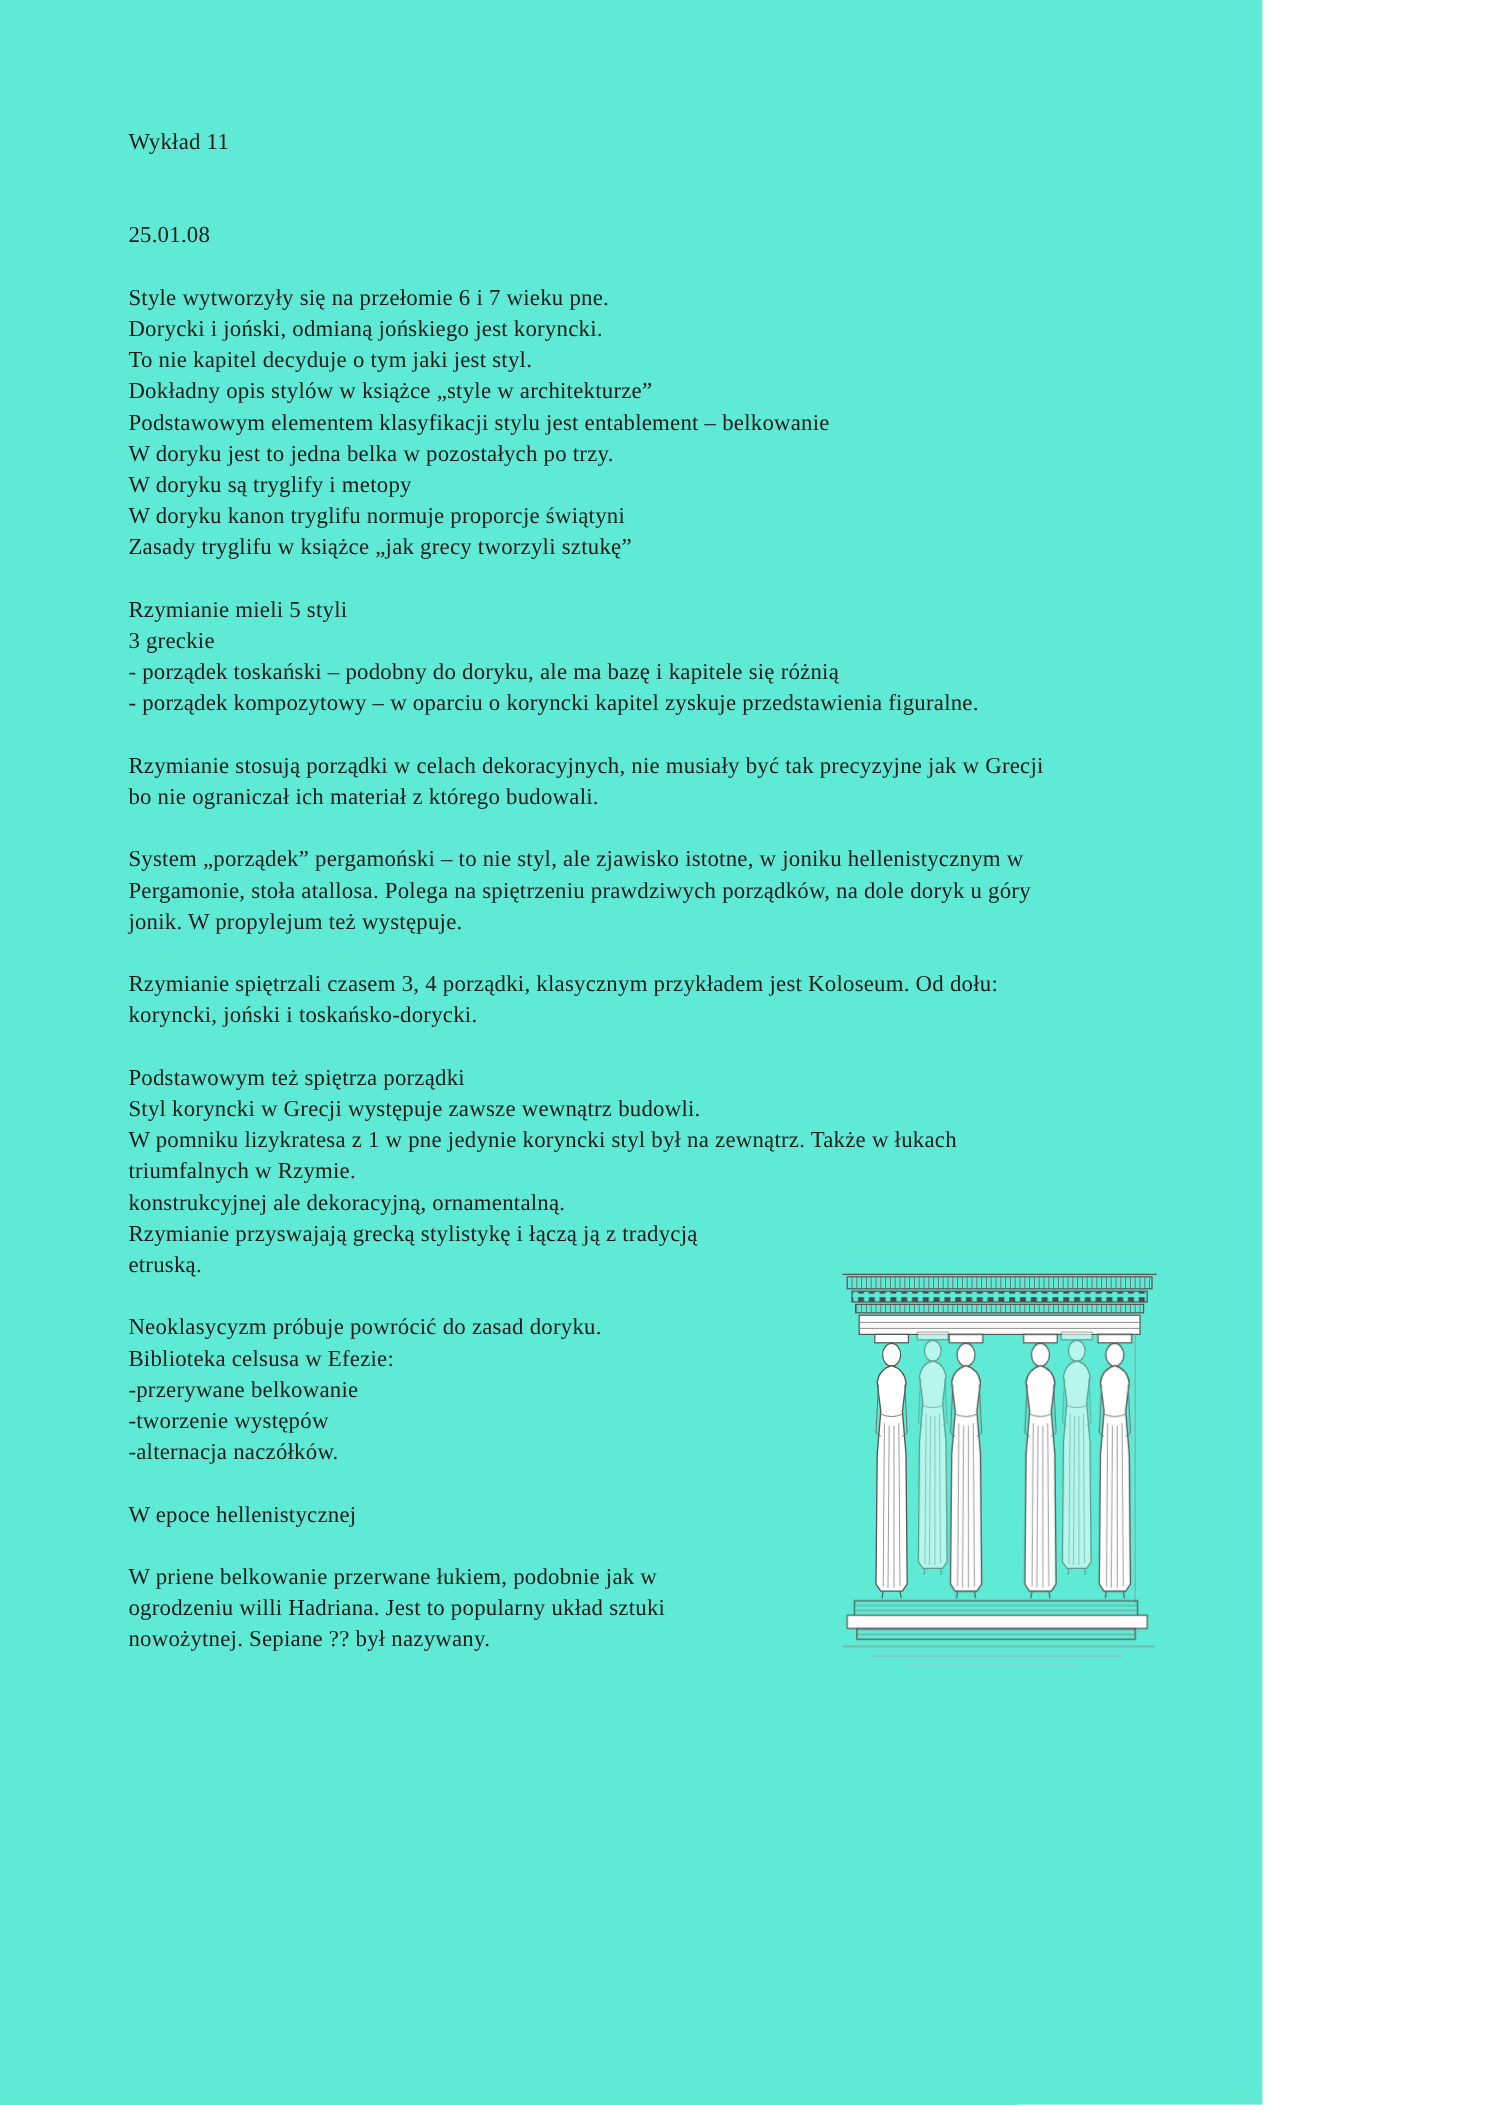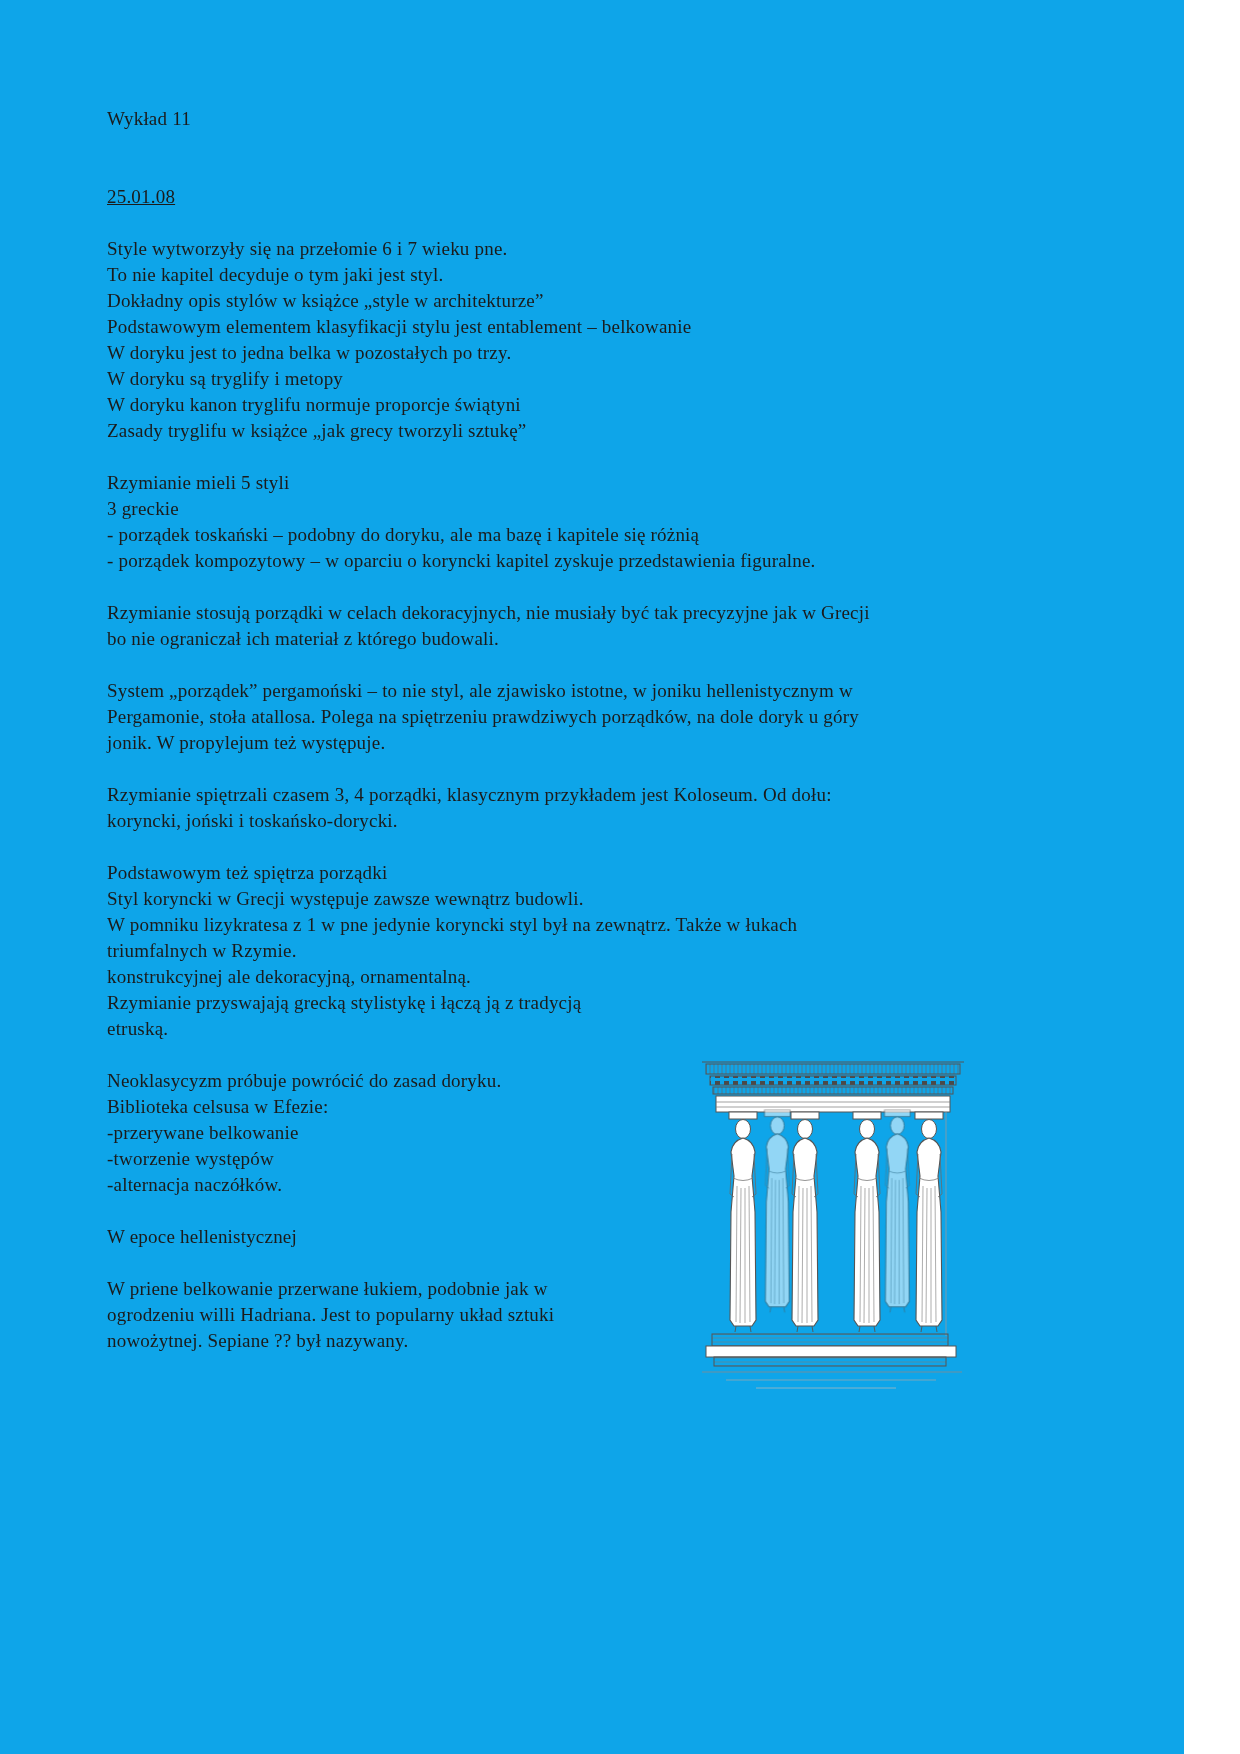--- a/index.html
+++ b/index.html
@@ -1,54 +1,55 @@
 <!DOCTYPE html>
 <html><head>
 <meta charset="utf-8">
 <style>
   * { margin:0; padding:0; box-sizing:border-box; }
   html,body { background:#ffffff; }
   .page {
     position:relative;
-    width:1184px; height:1754px;
-    background:#0ea5e9;
+    width:1052px; height:1754px;
+    background:#5eead4;
     overflow:hidden;
     font-family:"Liberation Serif", "DejaVu Serif", serif;
     color:#1b1b1b;
   }
   .text-col {
     position:absolute;
     left:107px; top:106px;
     width:910px;
     font-size:19px;
     line-height:26px;
     letter-spacing:0.2px;
   }
   .title-block { margin-bottom:52px; }
-  .date-block  { margin-bottom:26px;text-decoration:underline; }
+  .date-block  { margin-bottom:26px; }
   .block       { margin-bottom:26px; }
   .line        { min-height:26px; white-space:pre-wrap; }
   .figure {
     position:absolute;
     left:696px; top:1060px;
     width:276px; height:372px;
   }
   .figure svg { width:100%; height:100%; }
 </style>
 </head>
 <body>
 
 <div class="page">
 
   <main class="text-col">
     <div class="title-block line">Wykład 11</div>
     <div class="date-block line">25.01.08</div>
     <div id="blocks">
         <div class="block">
           <div class="line">Style wytworzyły się na przełomie 6 i 7 wieku pne.</div>
+          <div class="line">Dorycki i joński, odmianą jońskiego jest koryncki.</div>
           <div class="line">To nie kapitel decyduje o tym jaki jest styl.</div>
           <div class="line">Dokładny opis stylów w książce „style w architekturze”</div>
           <div class="line">Podstawowym elementem klasyfikacji stylu jest entablement – belkowanie</div>
           <div class="line">W doryku jest to jedna belka w pozostałych po trzy.</div>
           <div class="line">W doryku są tryglify i metopy</div>
           <div class="line">W doryku kanon tryglifu normuje proporcje świątyni</div>
           <div class="line">Zasady tryglifu w książce „jak grecy tworzyli sztukę”</div>
         </div>
         <div class="block">
           <div class="line">Rzymianie mieli 5 styli</div>

